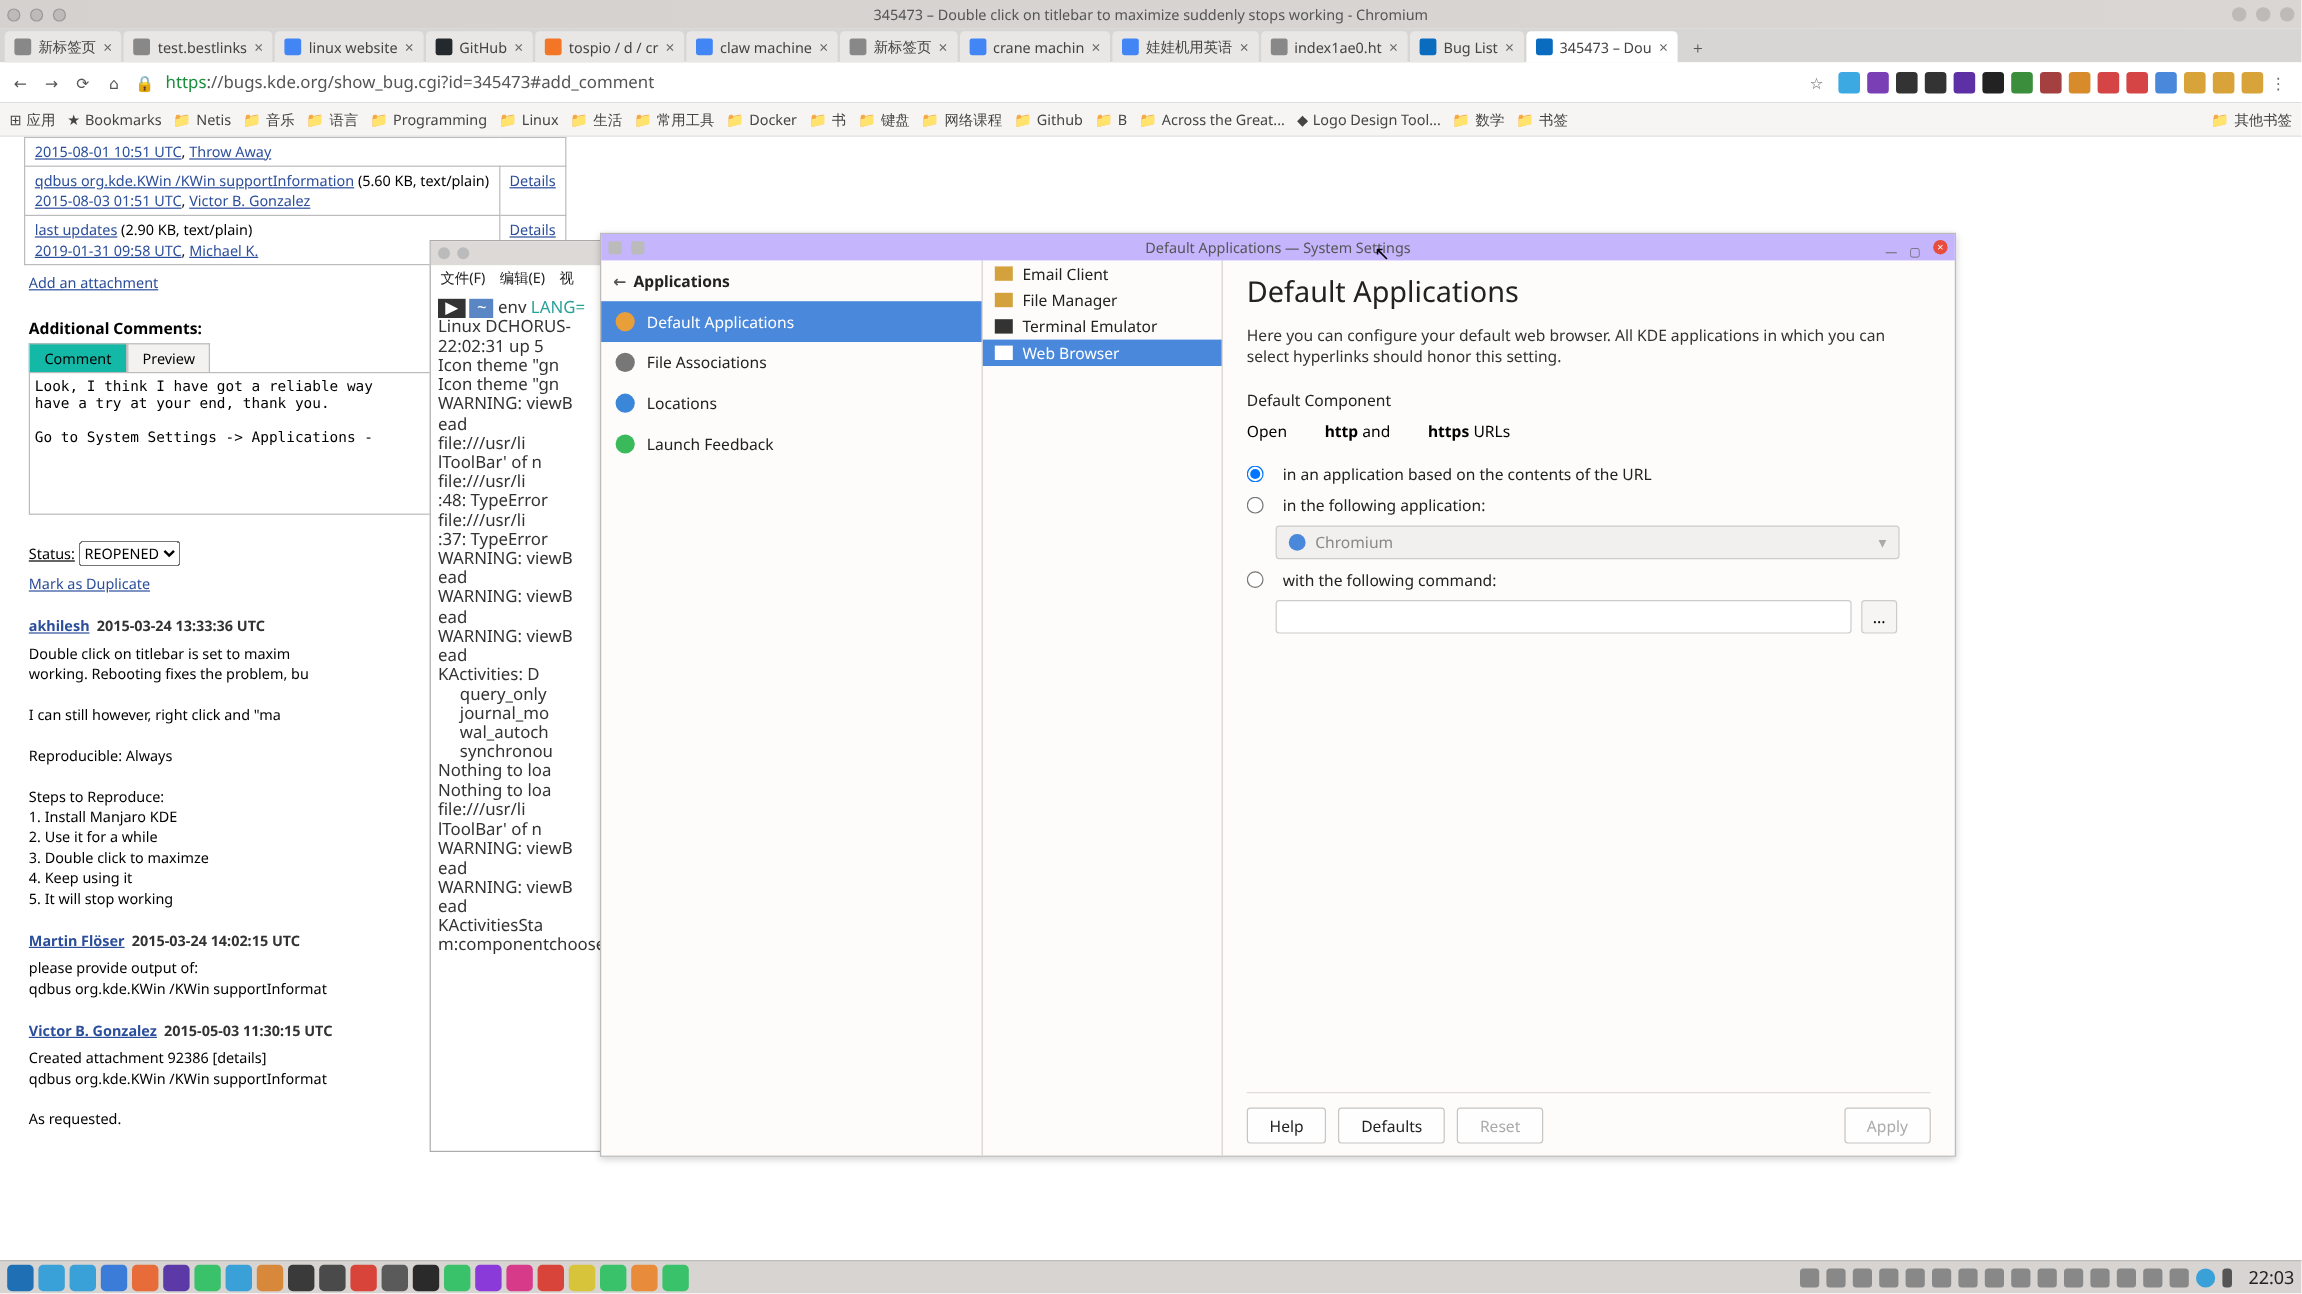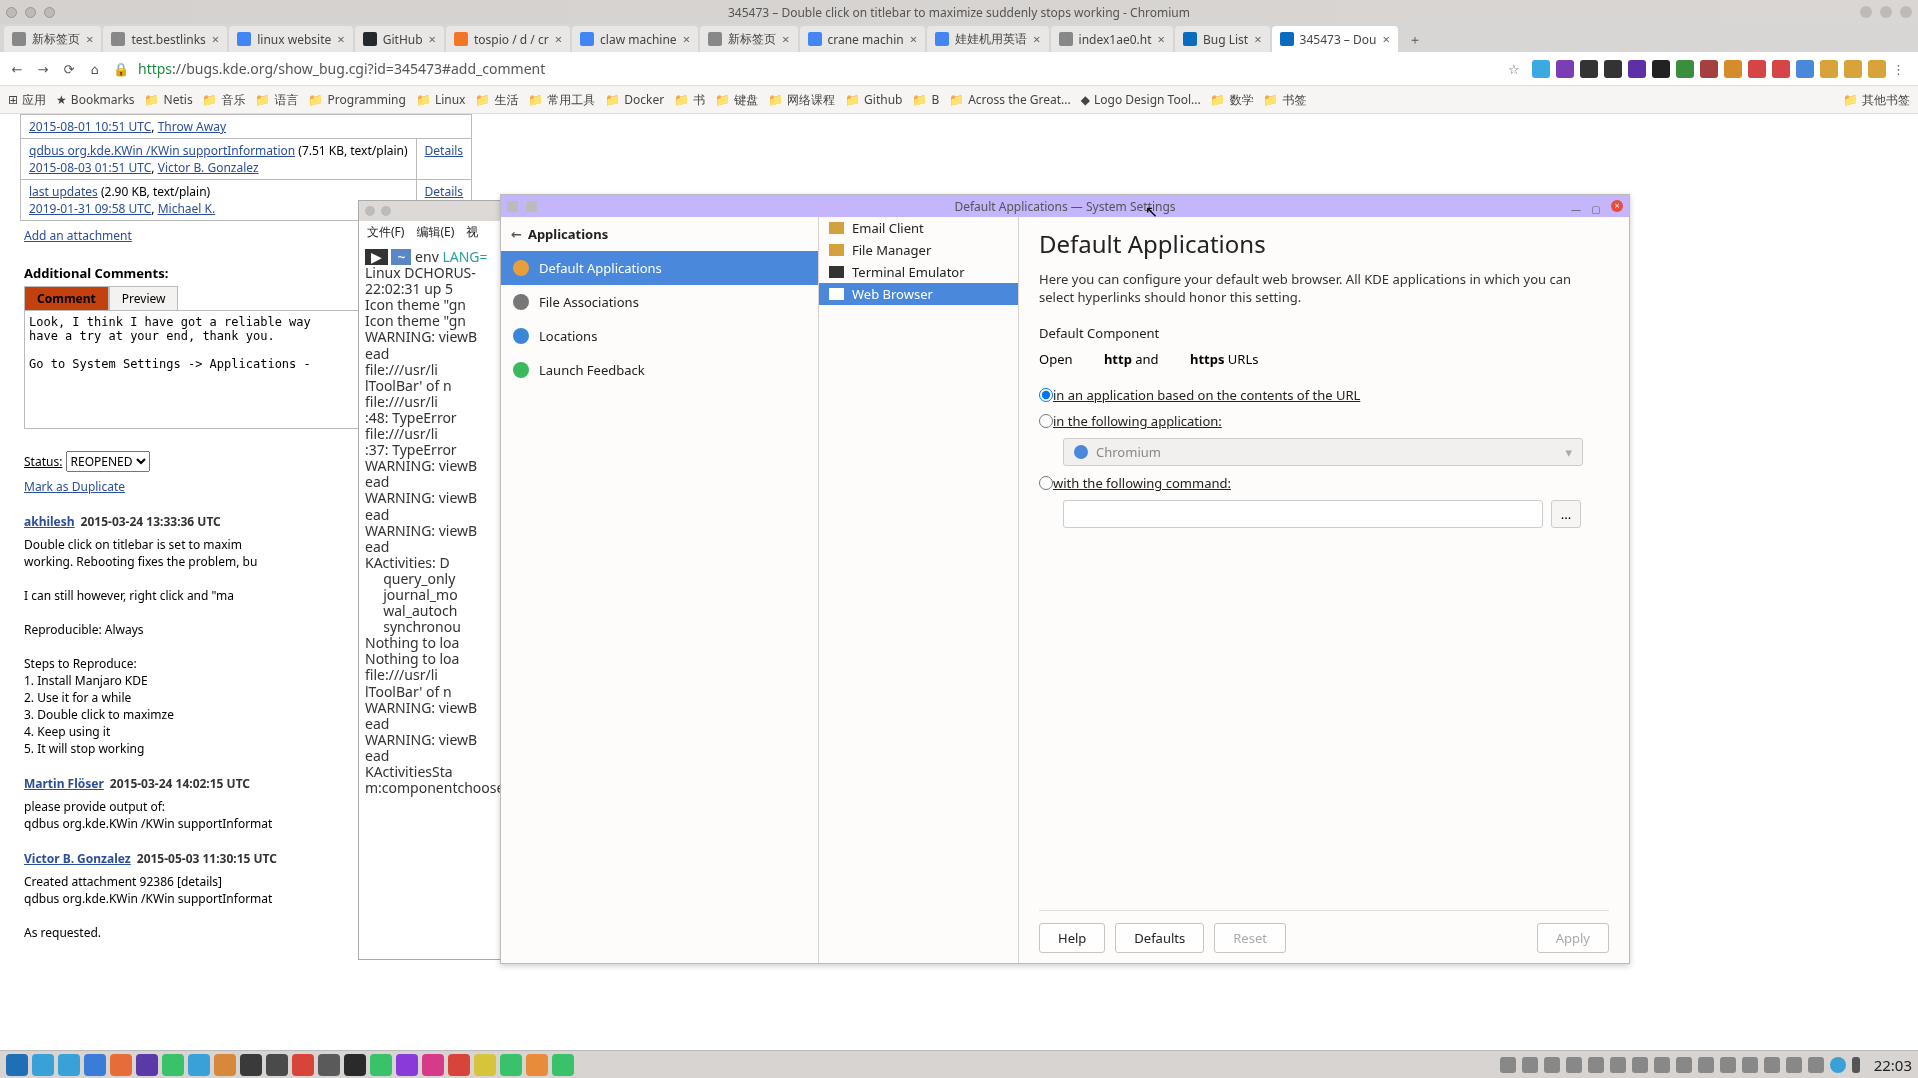--- a/index.html
+++ b/index.html
@@ -40,21 +40,21 @@
 
 .bz-table { border:1px solid #bbb; border-collapse:collapse; font-size:12px; margin:0 0 0 20px;}
 .bz-table td { border:1px solid #bbb; padding:3px 8px; vertical-align:top;}
 .bz-table a { color:#2b4e9b; text-decoration:underline;}
 .addatt { margin:6px 0 0 24px; font-size:12px; }
 .addatt a { color:#2b4e9b; text-decoration:underline;}
 
 .ac-label { margin:20px 0 4px 24px; font-size:13px; font-weight:bold;}
 .tabs-cp { display:flex; margin-left:24px;}
 .tabs-cp div { padding:3px 12px; border:1px solid #bbb; border-bottom:none; font-size:12px; background:#f4f2f0;}
-.tabs-cp div.active { background:#c2410c; font-weight:bold;}
+.tabs-cp div.active { background:#14b8a6; font-weight:normal;}
 .commentbox { margin-left:24px; width:338px; height:119px; border:1px solid #bbb; font-family:monospace; font-size:12px; padding:4px; resize:none;}
 
 .status-row { margin:18px 0 0 24px; font-size:12px;}
 .status-row select { font-size:12px;}
 .status-row a { color:#2b4e9b; text-decoration:underline; display:block; margin-top:6px;}
 
 .comment-thread { margin:18px 0 0 24px; font-size:12px; font-family:monospace; width:340px;}
 .chead { font-family:"Noto Sans",sans-serif; margin-bottom:6px;}
 .chead a { color:#2b4e9b; text-decoration:underline; font-weight:bold;}
 .chead .ts { font-weight:bold; color:#333; margin-left:6px;}
@@ -99,21 +99,21 @@
 .sb2-item { display:flex; align-items:center; gap:8px; padding:2px 10px; font-size:13px; color:#222;}
 .sb2-item.active { background:#4a88db; color:#fff;}
 .sb2-item .ico2 { width:15px; height:12px; background:#d4a23c; display:inline-block;}
 
 .content { flex:1; padding:10px 20px; display:flex; flex-direction:column;}
 .content h1 { font-size:24px; font-weight:normal; color:#222; margin-bottom:10px;}
 .desc { font-size:13px; color:#333; margin-bottom:18px; line-height:1.4;}
 .section-label { font-size:13px; color:#222; margin-bottom:8px;}
 .urlline { font-size:13px; margin-bottom:10px;}
 .urlline b { font-weight:bold;margin-left:28px;}
-.radiogrp label { display:flex; align-items:center; gap:0; font-size:13px; color:#222; margin:8px 0;text-decoration:underline;}
+.radiogrp label { display:flex; align-items:center; gap:16px; font-size:13px; color:#222; margin:8px 0;}
 .radiogrp input[type=radio]{ width:14px;height:14px;}
 .appselect { margin-left:24px; width:520px; height:28px; border:1px solid #ccc; background:#f2f0ee; border-radius:3px; display:flex; align-items:center; padding:0 10px; color:#888; font-size:13px; position:relative;}
 .appselect::after { content:"▾"; position:absolute; right:10px; color:#aaa;}
 .cmdrow { display:flex; gap:8px; margin-left:24px;}
 .cmdrow input { width:480px; height:28px; border:1px solid #ccc; border-radius:3px; padding:0 6px;}
 .cmdrow button { width:30px; height:28px; border:1px solid #ccc; background:#f7f5f3; border-radius:3px;}
 
 .btnbar { margin-top:auto; display:flex; gap:10px; padding-top:12px; border-top:1px solid #e0ddda;}
 .btnbar button { padding:5px 18px; border:1px solid #c7c4c1; background:#fefefe; border-radius:3px; font-size:13px; color:#222;}
 .btnbar .spacer { flex:1;}
@@ -297,21 +297,21 @@
 </div>
 
 <div class="page">
 
   <table class="bz-table">
     <tbody>
         <tr>
           <td colspan="2"><a>2015-08-01 10:51 UTC</a>, <a>Throw Away</a></td>
         </tr>
     <tr>
-      <td><a>qdbus org.kde.KWin /KWin supportInformation</a> <span>(7.51 KB, text/plain)</span><br><a>2015-08-03 01:51 UTC</a>, <a>Victor B. Gonzalez</a></td>
+      <td><a>qdbus org.kde.KWin /KWin supportInformation</a> <span>(5.60 KB, text/plain)</span><br><a>2015-08-03 01:51 UTC</a>, <a>Victor B. Gonzalez</a></td>
       <td><a>Details</a></td>
     </tr>
     <tr>
       <td><a>last updates</a> <span>(2.90 KB, text/plain)</span><br><a>2019-01-31 09:58 UTC</a>, <a>Michael K.</a></td>
       <td><a>Details</a></td>
     </tr>
   </tbody>
     </table>
   <div class="addatt"><a>Add an attachment</a></div>
 

